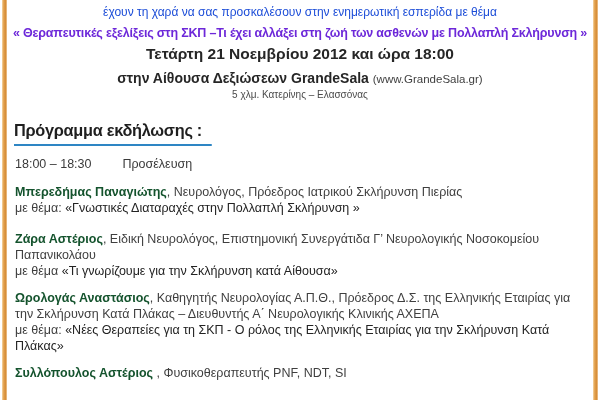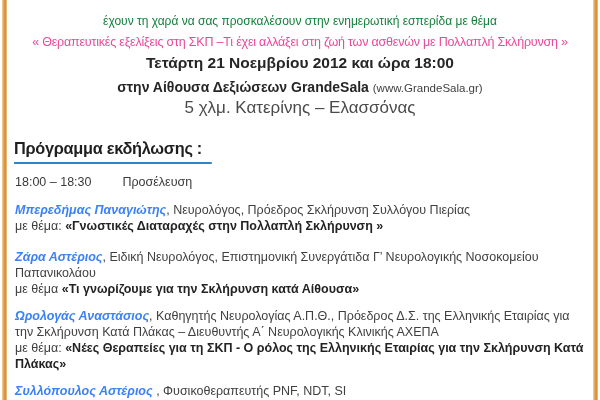--- a/index.html
+++ b/index.html
@@ -11,42 +11,42 @@
     -webkit-font-smoothing:antialiased;
   }
   .side-border{
     position:absolute;top:0;bottom:0;width:5px;
     background:linear-gradient(to right,#f6d7a6,#e2a04c 35%,#d78f3b 70%,#f0c896);
   }
   .side-border.left{left:2px;}
   .side-border.right{right:2px;}
   .doc{position:absolute;left:12px;right:12px;top:0;}
   .center{text-align:center;}
-  .intro{margin-top:14px;font-size:12px;color:#15803d;}
-  .event-title{margin-top:7px;font-size:12.5px;font-weight:normal;color:#ec4899;letter-spacing:-0.2px;}
+  .intro{margin-top:5px;font-size:12px;color:#1d4ed8;}
+  .event-title{margin-top:7px;font-size:12.5px;font-weight:bold;color:#6d28d9;letter-spacing:-0.2px;}
   .held-on{margin-top:6px;font-size:11px;color:#4a4a4a;}
   .date-time{margin-top:5px;font-size:15.5px;font-weight:bold;color:#262626;}
   .venue{margin-top:7px;font-size:14px;font-weight:bold;color:#262626;}
   .venue .url{font-size:11.5px;font-weight:normal;color:#3f3f3f;}
-  .location{margin-top:3px;font-size:17px;color:#4a4a4a;}
+  .location{margin-top:3px;font-size:10px;color:#4a4a4a;}
   .prog-heading{
     display:inline-block;margin:21px 0 0 2px;
     font-size:17px;font-weight:bold;color:#1f1f1f;
     letter-spacing:-0.3px;
     border-bottom:2.5px solid #2e86c4;
     padding:0 10px 3px 0;
     transform:scaleX(0.96);transform-origin:left;
   }
   .schedule-row{margin:11px 0 13px 3px;font-size:12.5px;color:#3a3a3a;}
   .schedule-row .time{display:inline-block;min-width:88px;}
   .schedule-row .item{display:inline-block;margin-left:16px;}
   .speakers{margin-top:13px;}
   .speaker{margin:0 0 15px 3px;font-size:12.5px;line-height:16px;color:#3f3f3f;}
-  .speaker .name{font-weight:bold;color:#3b82f6;font-style:italic;}
-  .speaker .topic{font-weight:bold;color:#232323;text-align:center;}
+  .speaker .name{font-weight:bold;color:#14532d;}
+  .speaker .topic{font-weight:normal;color:#232323;text-align:center;}
   .speaker.sp3{margin-bottom:11px;}
   .speaker.sp2{margin-bottom:11px;}
 </style>
 </head>
 <body>
 
 <div class="side-border left"></div>
 <div class="side-border right"></div>
 
 <div class="doc">
@@ -70,21 +70,21 @@
   </div>
 
   <div class="schedule-row">
     <span class="time">18:00 – 18:30</span>
     <span class="item">Προσέλευση</span>
   </div>
 
   <div class="speakers">
 
     <div class="speaker sp1">
-      <span class="name">Μπερεδήμας Παναγιώτης</span><span>, Νευρολόγος, Πρόεδρος Σκλήρυνση Συλλόγου Πιερίας</span><br>
+      <span class="name">Μπερεδήμας Παναγιώτης</span><span>, Νευρολόγος, Πρόεδρος Ιατρικού Σκλήρυνση Πιερίας</span><br>
       <span>με θέμα: </span><span class="topic">«Γνωστικές  Διαταραχές στην Πολλαπλή Σκλήρυνση »</span>
     </div>
 
     <div class="speaker sp2">
       <span class="name">Ζάρα Αστέριος</span><span>, Ειδική Νευρολόγος, Επιστημονική Συνεργάτιδα Γ’ Νευρολογικής Νοσοκομείου Παπανικολάου</span><br>
       <span>με θέμα </span><span class="topic">«Τι γνωρίζουμε για την Σκλήρυνση κατά Αίθουσα»</span>
     </div>
 
     <div class="speaker sp3">
       <span class="name">Ωρολογάς Αναστάσιος</span><span>,  Καθηγητής Νευρολογίας Α.Π.Θ.,  Πρόεδρος Δ.Σ. της Ελληνικής Εταιρίας για την Σκλήρυνση Κατά Πλάκας – Διευθυντής Α΄ Νευρολογικής Κλινικής ΑΧΕΠΑ</span><br>

